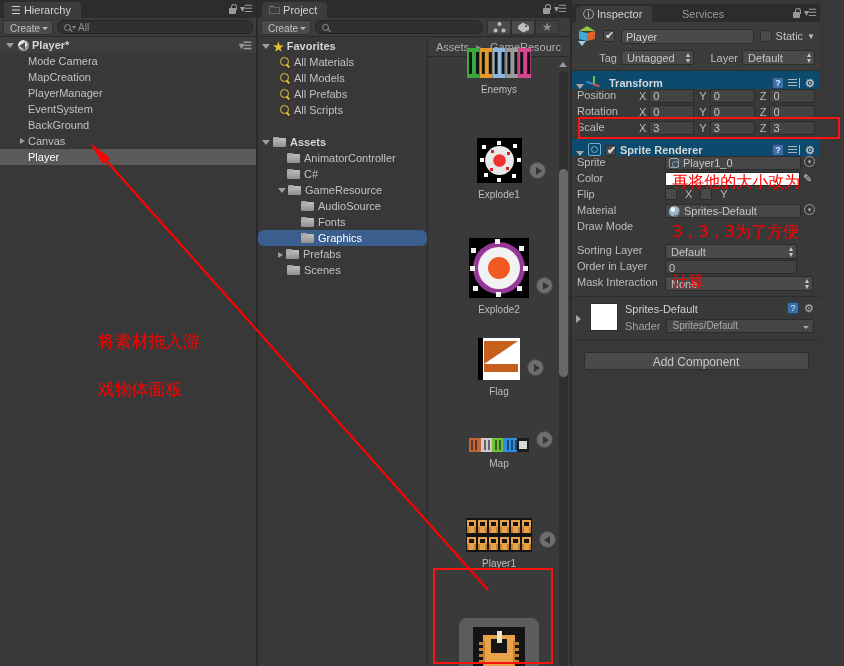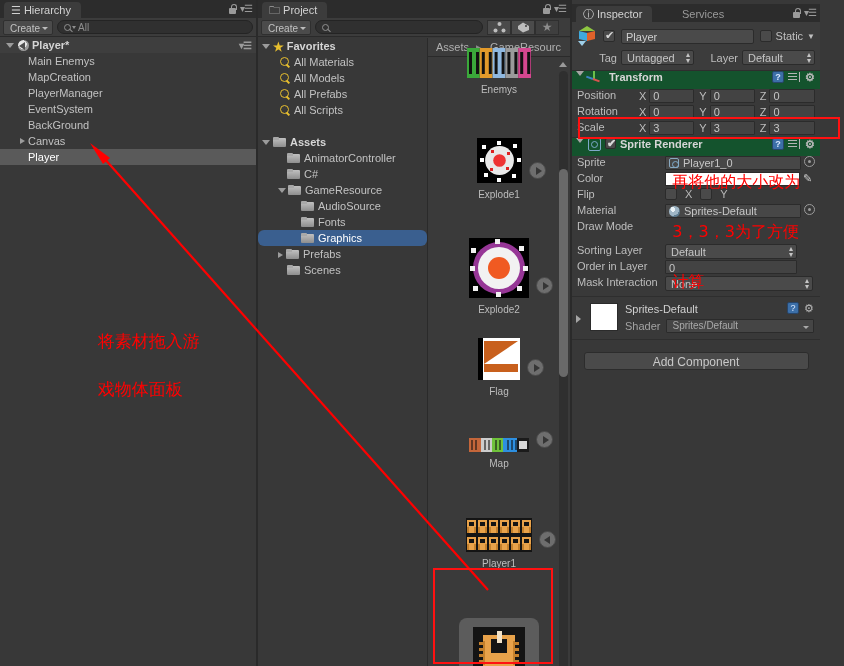--- a/index.html
+++ b/index.html
@@ -128,22 +128,22 @@
      font-size:11px; color:#cfcfcf; padding:1px 4px; }
   .staticbox { display:flex; align-items:center; gap:4px; font-size:11px; color:#c0c0c0; }
   .go-row2 { display:flex; align-items:center; gap:4px; margin-top:4px; font-size:11px; }
   .lbl-s { color:#bdbdbd; }
   .dd { height:15px; background:#4a4a4a; border:1px solid #2b2b2b; border-radius:2px;
      font-size:11px; color:#c5c5c5; padding:1px 12px 1px 5px; position:relative; flex:1; }
   .dd .updn { position:absolute; right:3px; top:1px; font-size:8px; line-height:6px; color:#c5c5c5; }
   .dd.flat .updn:before { content:"\25B4\A\25BE"; white-space:pre; }
 
   .comp { border-bottom:1px solid #2e2e2e; background:#393939; }
-  .comp-head { height:18px; display:flex; align-items:flex-start; gap:4px; padding:0 4px;
-     background:#14532d; font-weight:bold; font-size:11px; color:#d6d6d6; }
+  .comp-head { height:18px; display:flex; align-items:flex-end; gap:4px; padding:0 4px;
+     background:#0c4a6e; font-weight:bold; font-size:11px; color:#d6d6d6; }
   .comp-head .tri2 { width:0;height:0; border-left:4px solid transparent;
      border-right:4px solid transparent; border-top:5px solid #a5a5a5; }
   .comp-icons { margin-left:auto; display:flex; gap:4px; align-items:center; }
   .bookicon { width:12px; height:12px; background:#3c6fa8; border:1px solid #27456a; border-radius:2px;
      color:#d8e8ff; font-size:9px; line-height:10px; text-align:center; }
   .presetico { width:12px; height:11px; position:relative; }
   .presetico:before { content:""; position:absolute; left:0; top:1px; width:9px; height:1.5px; box-shadow:0 3px 0 #b4b4b4,0 6px 0 #b4b4b4; background:#b4b4b4; }
   .presetico:after { content:""; position:absolute; right:0; top:0; width:1.5px; height:10px; background:#b4b4b4; }
   .gear { width:12px; height:12px; color:#b8b8b8; font-size:11px; line-height:12px; text-align:center; }
   .axisicon { width:13px; height:13px; position:relative; }
@@ -224,21 +224,21 @@
         <span>All</span>
       </div>
     </div>
     <div class="hrow root">
       <span class="tri open"></span>
       <span class="unityicon"></span>
       <span style="margin-left:14px">Player*</span>
       <span class="hrowmenu">▾☰</span>
     </div>
     <div id="hier-list">
-        <div class="hrow child"><span>Main Enemys</span></div>
+        <div class="hrow child"><span>Mode Camera</span></div>
         <div class="hrow child"><span>MapCreation</span></div>
         <div class="hrow child"><span>PlayerManager</span></div>
         <div class="hrow child"><span>EventSystem</span></div>
         <div class="hrow child"><span>BackGround</span></div>
         <div class="hrow child"><span class="tri child"></span><span>Canvas</span></div>
         <div class="hrow child sel"><span>Player</span></div>
       </div>
   </div>
 
   <div class="panel" id="project">

